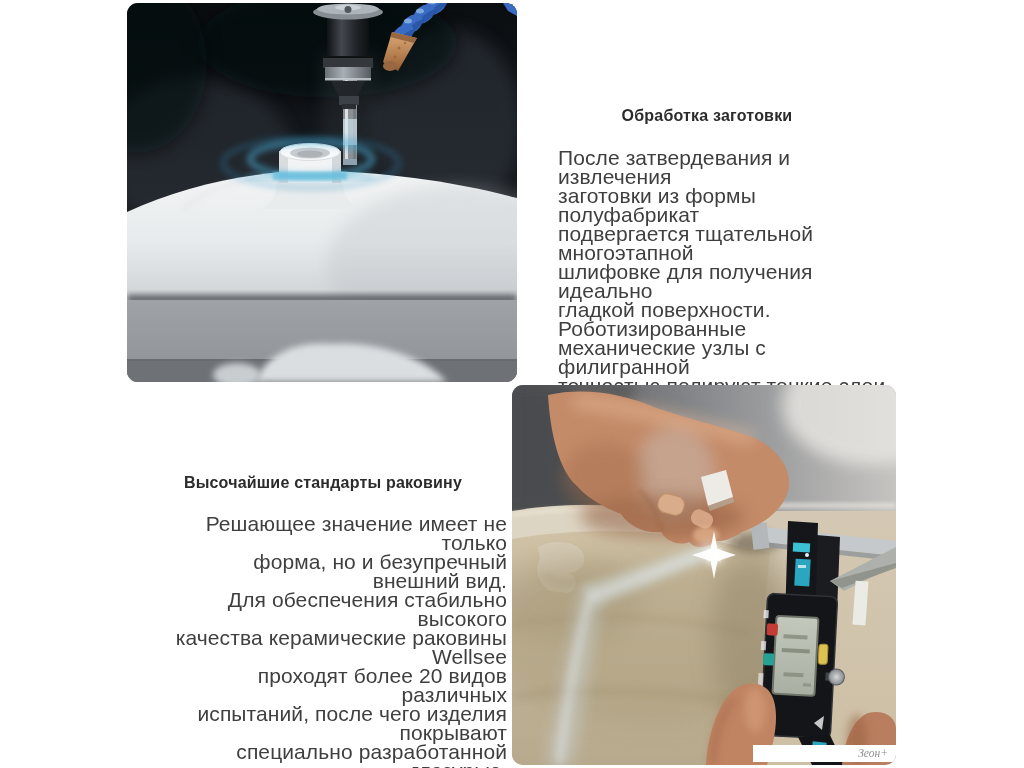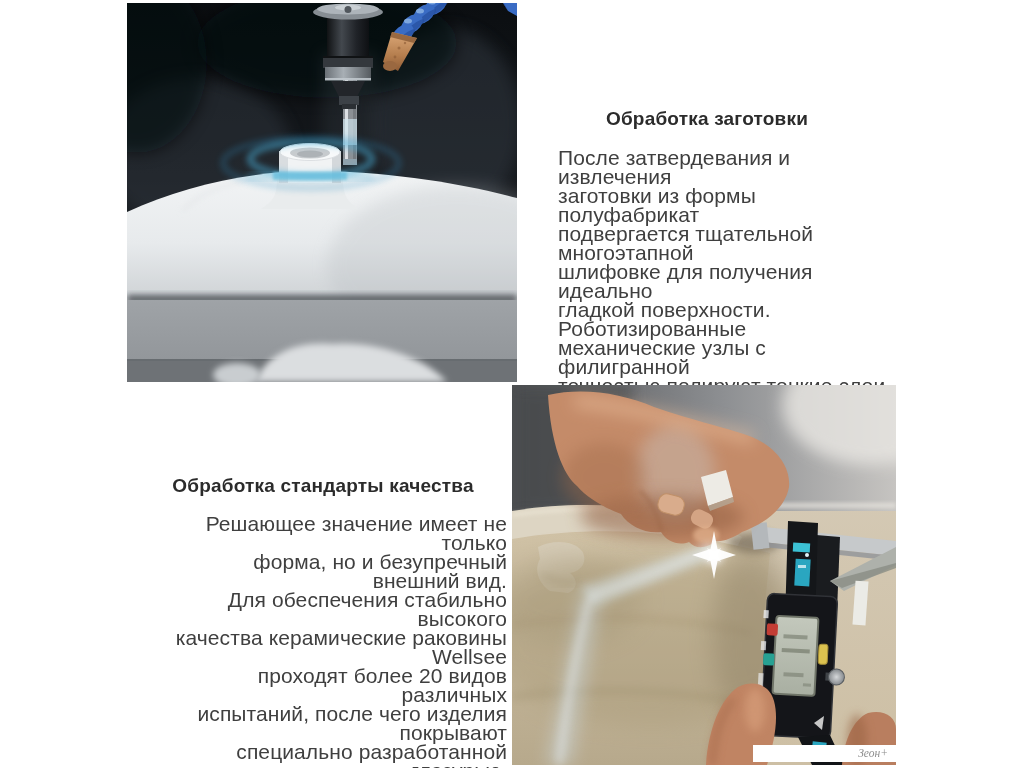--- a/index.html
+++ b/index.html
@@ -1,26 +1,26 @@
 <!DOCTYPE html>
 <html><head>
 <meta charset="utf-8">
 <style>
   html,body{margin:0;padding:0;background:#e9e9e9;}
   .canvas{
     position:relative;width:1024px;height:768px;background:#ffffff;
     overflow:hidden;font-family:"Liberation Sans",sans-serif;
   }
   figure{margin:0;padding:0;}
-  .photo{position:absolute;overflow:hidden;}
+  .photo{position:absolute;overflow:hidden;border-radius:11px;}
   .photo svg{display:block;}
   #photo1{left:127px;top:3px;width:390px;height:379px;}
   #photo2{left:512px;top:385px;width:384px;height:380px;}
   .tb-title{
-    position:absolute;text-align:center;font-size:19px;font-weight:bold;
+    position:absolute;text-align:center;font-size:16px;font-weight:bold;
     color:#2b2b2b;letter-spacing:.2px;line-height:20px;
   }
   .tb-body{
     position:absolute;font-size:21px;font-weight:400;color:#3f3f3f;
     line-height:19px;letter-spacing:.1px;white-space:pre-line;
   }
   #title-processing{left:517px;top:93px;width:380px;}
   #body-processing{left:558px;top:127px;width:334px;}
   #title-quality{left:127px;top:460px;width:392px;}
   #body-quality{left:173px;top:493px;width:334px;text-align:right;}
@@ -182,21 +182,21 @@
 подвергается тщательной многоэтапной
 шлифовке для получения идеально
 гладкой поверхности. Роботизированные
 механические узлы с филигранной
 точностью полируют тонкие слои изделия
 и, по указанным в программе параметрам,
 обрабатывают кромки будущей раковины.</p>
   </section>
 
   <section>
-    <h2 class="tb-title" id="title-quality">Обработка стандарты качества</h2>
+    <h2 class="tb-title" id="title-quality">Высочайшие стандарты раковину</h2>
     <p class="tb-body" id="body-quality">Решающее значение имеет не только
 форма, но и безупречный внешний вид.
 Для обеспечения стабильно высокого
 качества керамические раковины Wellsee
 проходят более 20 видов различных
 испытаний, после чего изделия покрывают
 специально разработанной глазурью.
 Впрочем, эмаль не только обеспечивает
 абсолютную гидрофобность, но и делает
 раковину визуально привлекательной и

